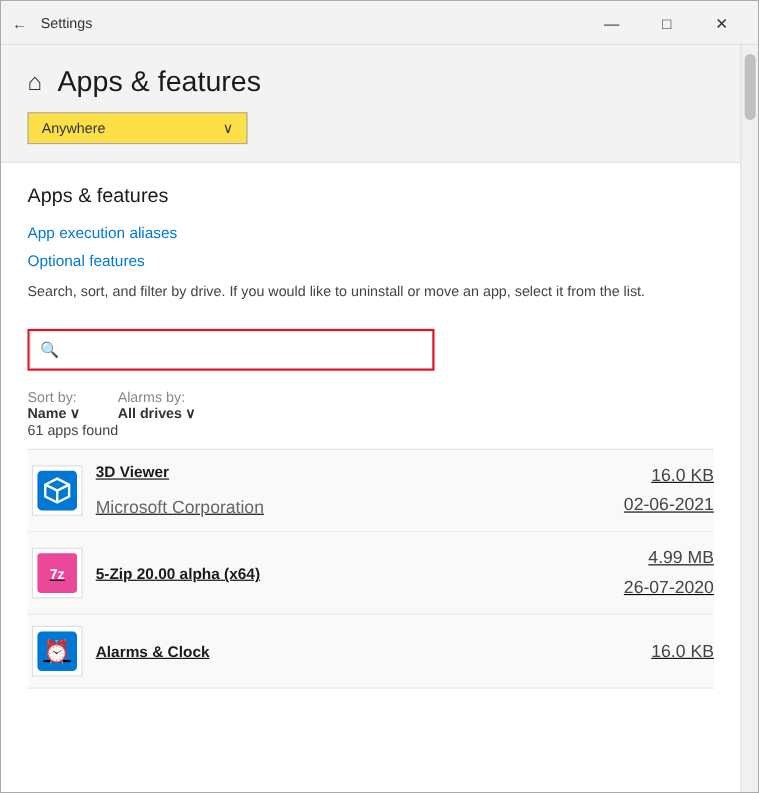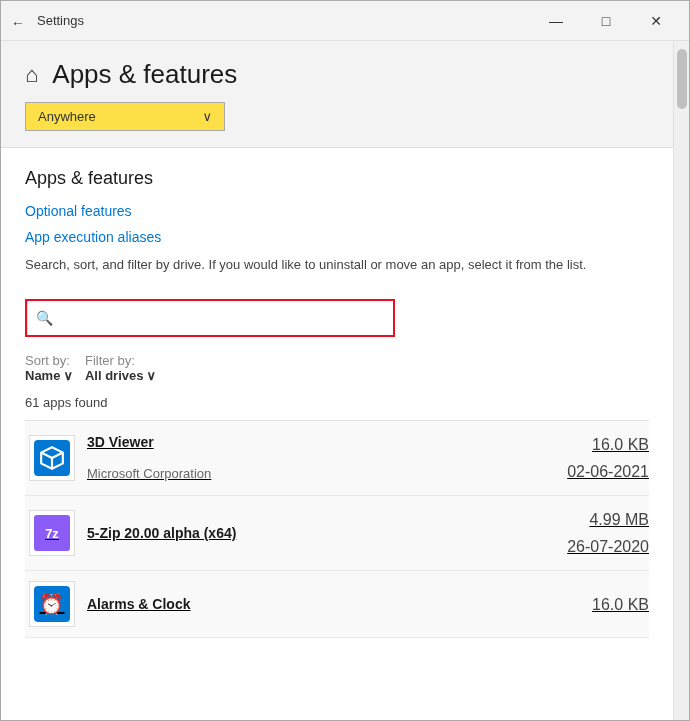--- a/index.html
+++ b/index.html
@@ -165,22 +165,21 @@
       justify-content: center;
       border-left: 1px solid #ddd;
       color: #555;
       font-size: 14px;
     }
 
     
     .sort-filter-row {
       display: flex;
       align-items: center;
-      gap: 12px;
-      margin-bottom: 12px;
+      gap: 34px;
       font-size: 13px;
       color: #333;
     }
     .sort-filter-label { color: #888; }
     .sort-filter-value {
       color: #333;
       font-weight: 600;
       cursor: pointer;
       display: flex;
       align-items: flex-end;
@@ -225,21 +224,21 @@
       border-radius: 4px;
       display: flex;
       align-items: center;
       justify-content: center;
       color: #fff;
       font-size: 22px;
     }
     .app-icon-7z {
       width: 36px;
       height: 36px;
-      background: #8b5cf6;
+      background: #ec4899;
       border-radius: 3px;
       display: flex;
       align-items: center;
       justify-content: center;
       color: #fff;
       font-size: 13px;
       font-weight: bold;
     }
     .app-icon-alarm {
       width: 36px;
@@ -254,21 +253,21 @@
     }
     .app-info {
       flex: 1;
     }
     .app-name {
       font-size: 14px;
       font-weight: 600;
       color: #1a1a1a;
     }
     .app-publisher {
-      font-size: 13px;
+      font-size: 16px;
       color: #666;
       margin-top: 16px;
     }
     .app-size-date {
       text-align: right;
       font-size: 16px;
       color: #444;
       line-height: 1.7;
     }
 
@@ -320,39 +319,39 @@
         </div>
         <div class="dropdown-anywhere">
           <span>Anywhere</span>
           <span>∨</span>
         </div>
       </div>
 
       <div class="body-section">
         <p class="section-title">Apps &amp; features</p>
 
+        <a class="link-blue">App execution aliases</a>
         <a class="link-blue">Optional features</a>
-        <a class="link-blue">App execution aliases</a>
 
         <p class="description-text">Search, sort, and filter by drive. If you would like to uninstall or move an app, select it from the list.</p>
 
         <div class="search-box-wrapper">
           <div class="search-icon-wrap">🔍</div>
         </div>
 
         <div class="sort-filter-row">
           <span>
             <span class="sort-filter-label">Sort by:</span>
             <span class="sort-filter-value">
               <span>Name</span>
               <span>∨</span>
             </span>
           </span>
           <span>
-            <span class="sort-filter-label">Filter by:</span>
+            <span class="sort-filter-label">Alarms by:</span>
             <span class="sort-filter-value">
               <span>All drives</span>
               <span>∨</span>
             </span>
           </span>
         </div>
 
         <p class="apps-count">61 apps found</p>
 
         <div class="app-list">

